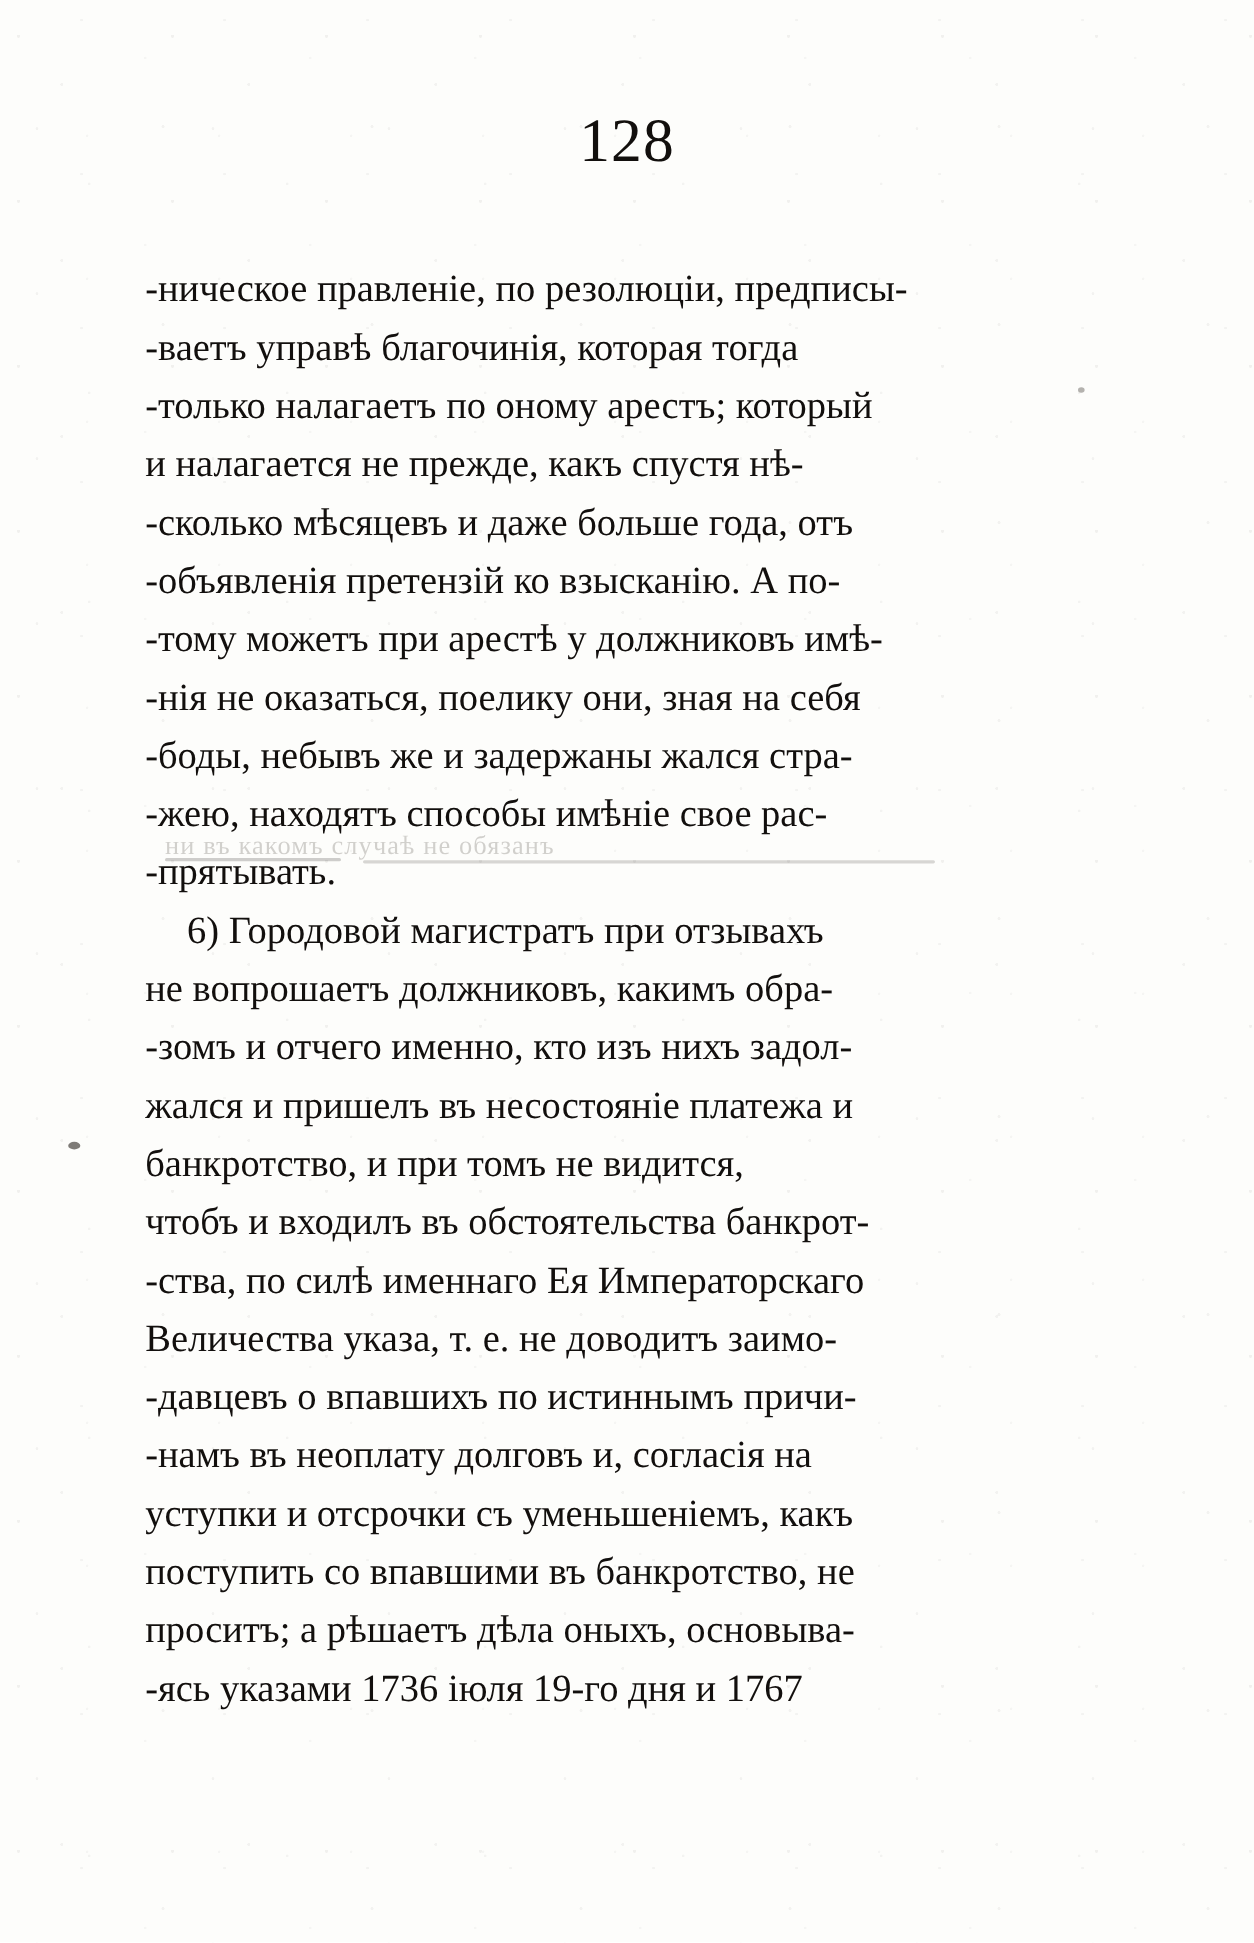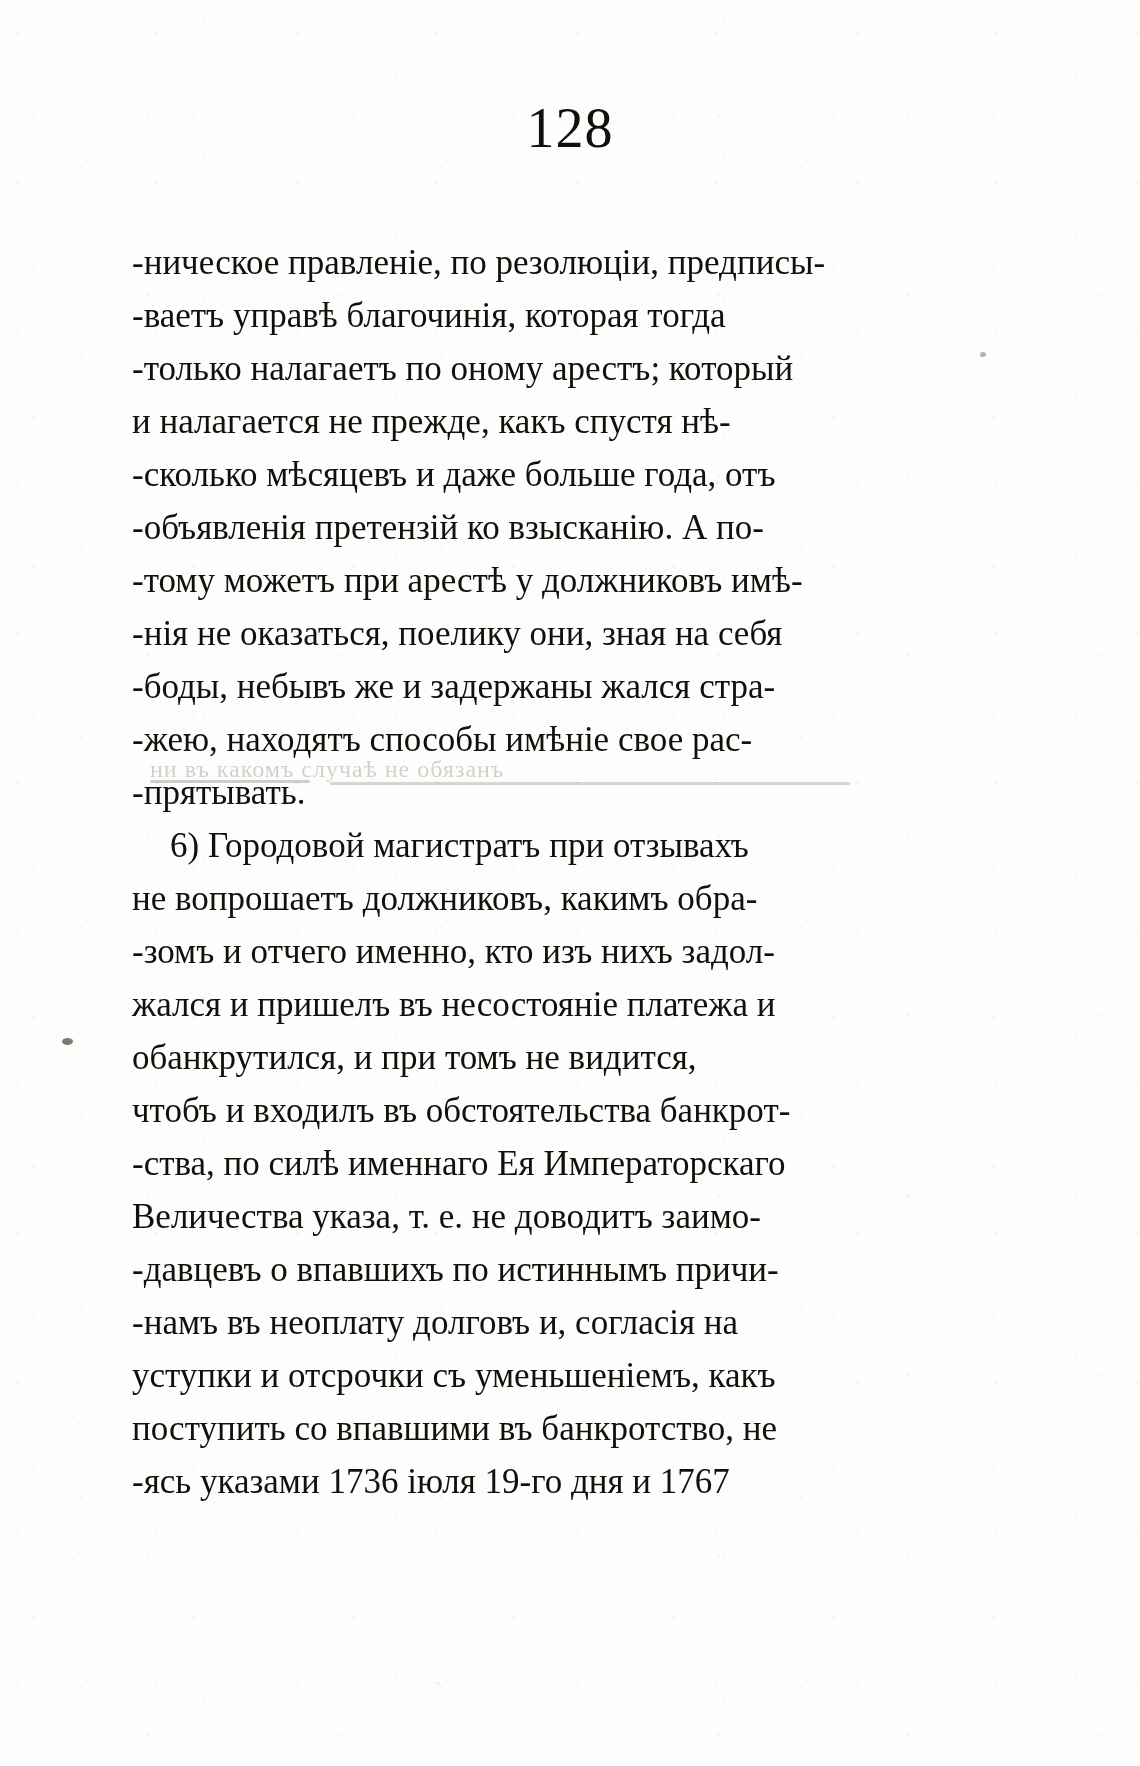--- a/index.html
+++ b/index.html
@@ -145,21 +145,21 @@
     <span class="line just">
         <span>не вопрошаетъ должниковъ, какимъ обра-</span>
       </span>
     <span class="line just">
         <span>-зомъ и отчего именно, кто изъ нихъ задол-</span>
       </span>
     <span class="line just">
         <span>жался и пришелъ въ несостояніе платежа и</span>
       </span>
     <span class="line just">
-        <span>обанкрутился, и при томъ не видится,</span>
+        <span>банкротство, и при томъ не видится,</span>
       </span>
     <span class="line just">
         <span>чтобъ и входилъ въ обстоятельства банкрот-</span>
       </span>
     <span class="line just">
         <span>-ства, по силѣ именнаго Ея Императорскаго</span>
       </span>
     <span class="line just">
         <span>Величества указа, т. е. не доводитъ заимо-</span>
       </span>
@@ -169,20 +169,23 @@
     <span class="line just">
         <span>-намъ въ неоплату долговъ и, согласія на</span>
       </span>
     <span class="line just">
         <span>уступки и отсрочки съ уменьшеніемъ, какъ</span>
       </span>
     <span class="line just">
         <span>поступить со впавшими въ банкротство, не</span>
       </span>
     <span class="line just">
+        <span>проситъ; а рѣшаетъ дѣла оныхъ, основыва-</span>
+      </span>
+    <span class="line just">
         <span>-ясь указами 1736 іюля 19-го дня и 1767</span>
       </span>
   </div>
 
   <div class="ghost">ни въ какомъ случаѣ не обязанъ</div>
 
   <div class="mark m1"></div>
   <div class="mark m2"></div>
   <div class="mark m3"></div>
   <div class="mark m4"></div>

